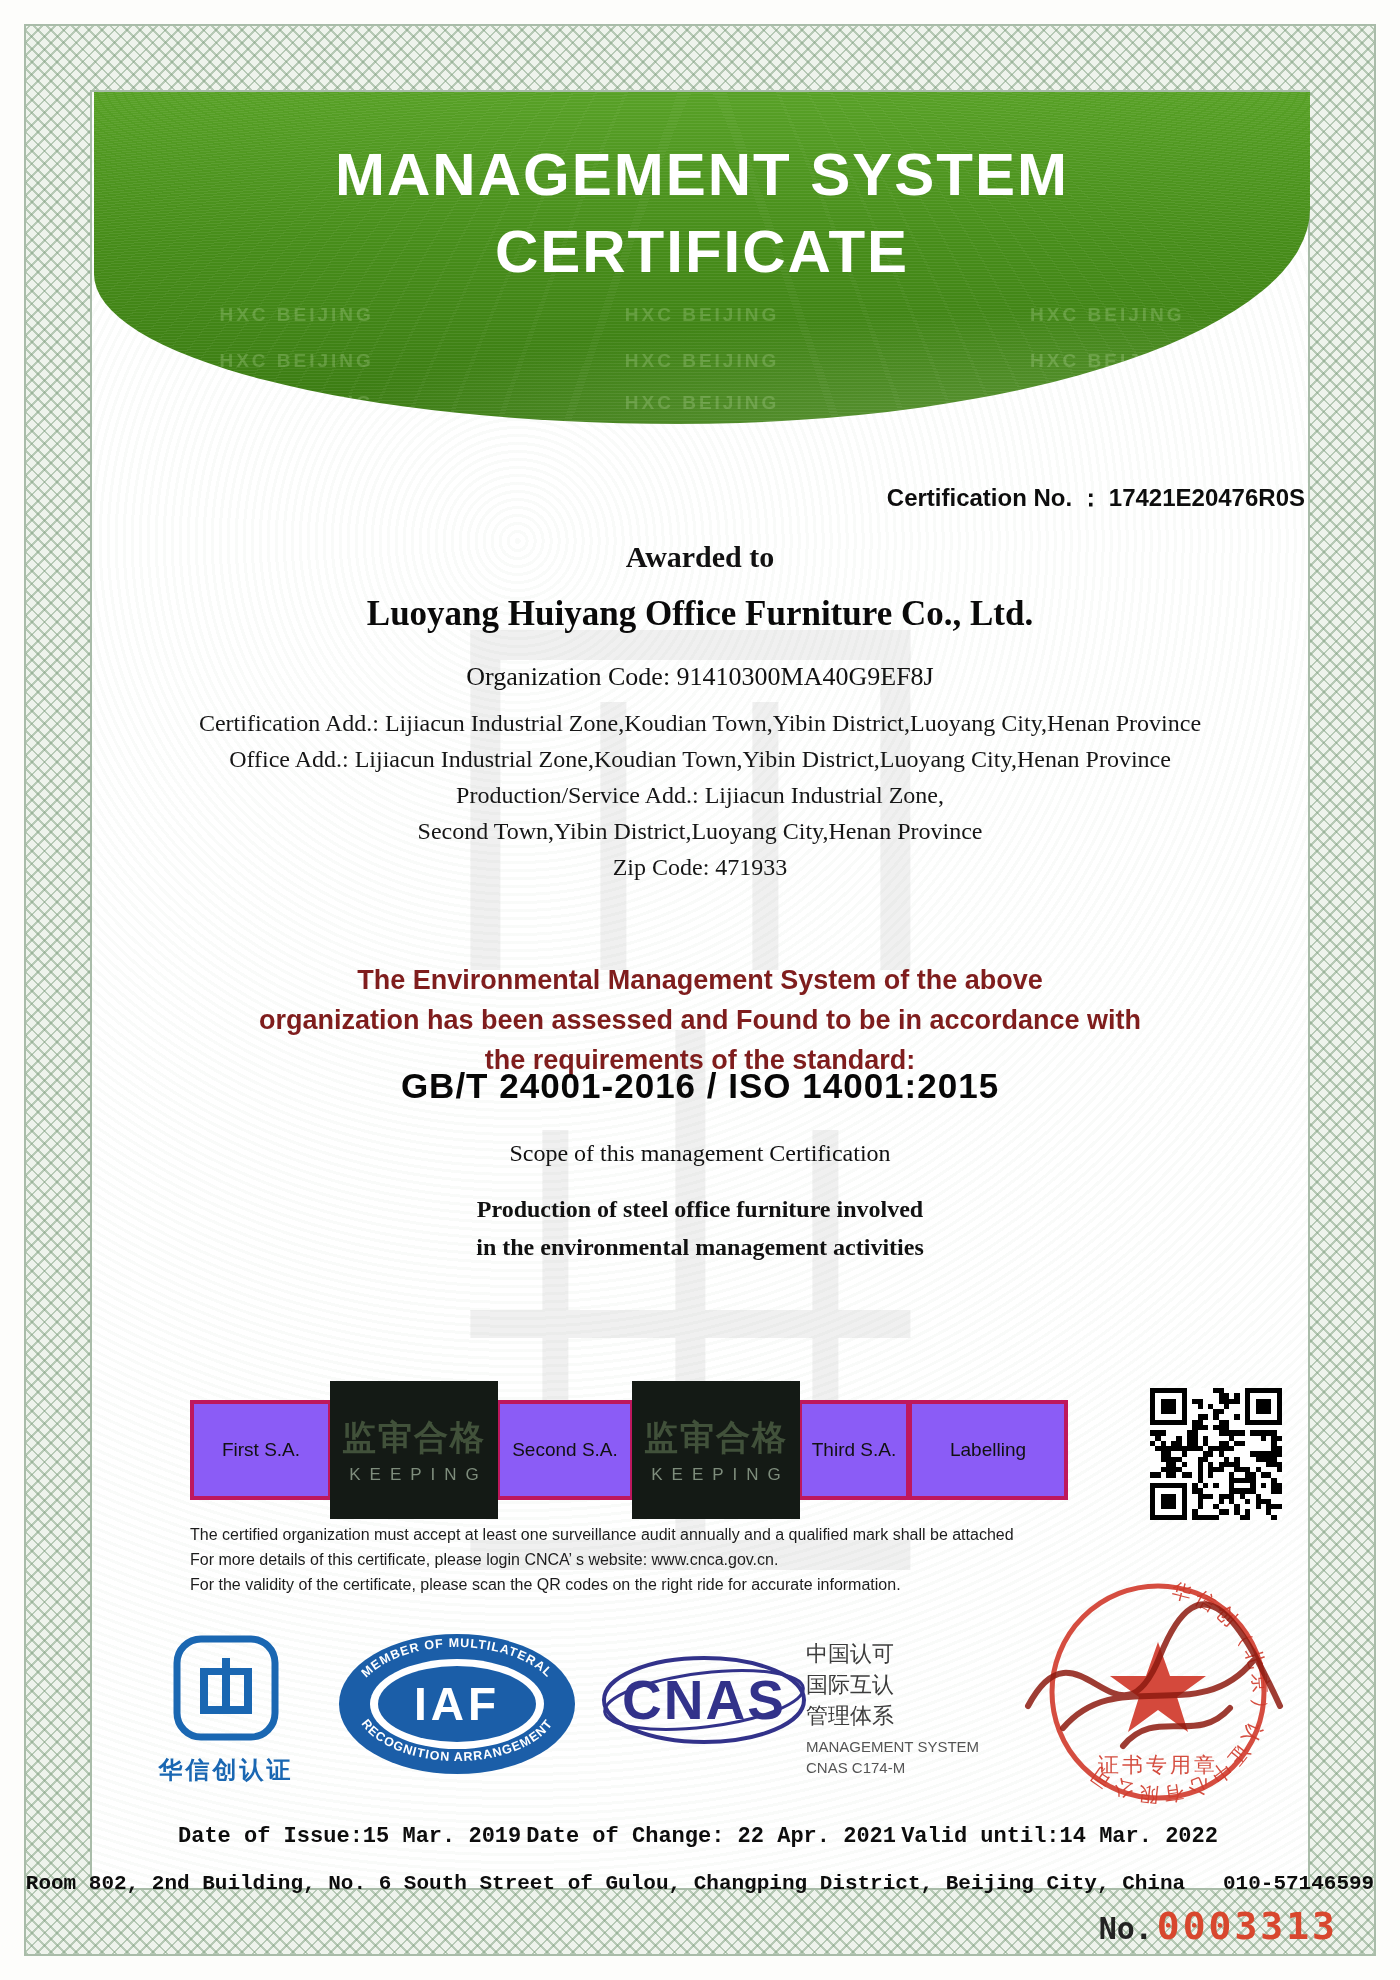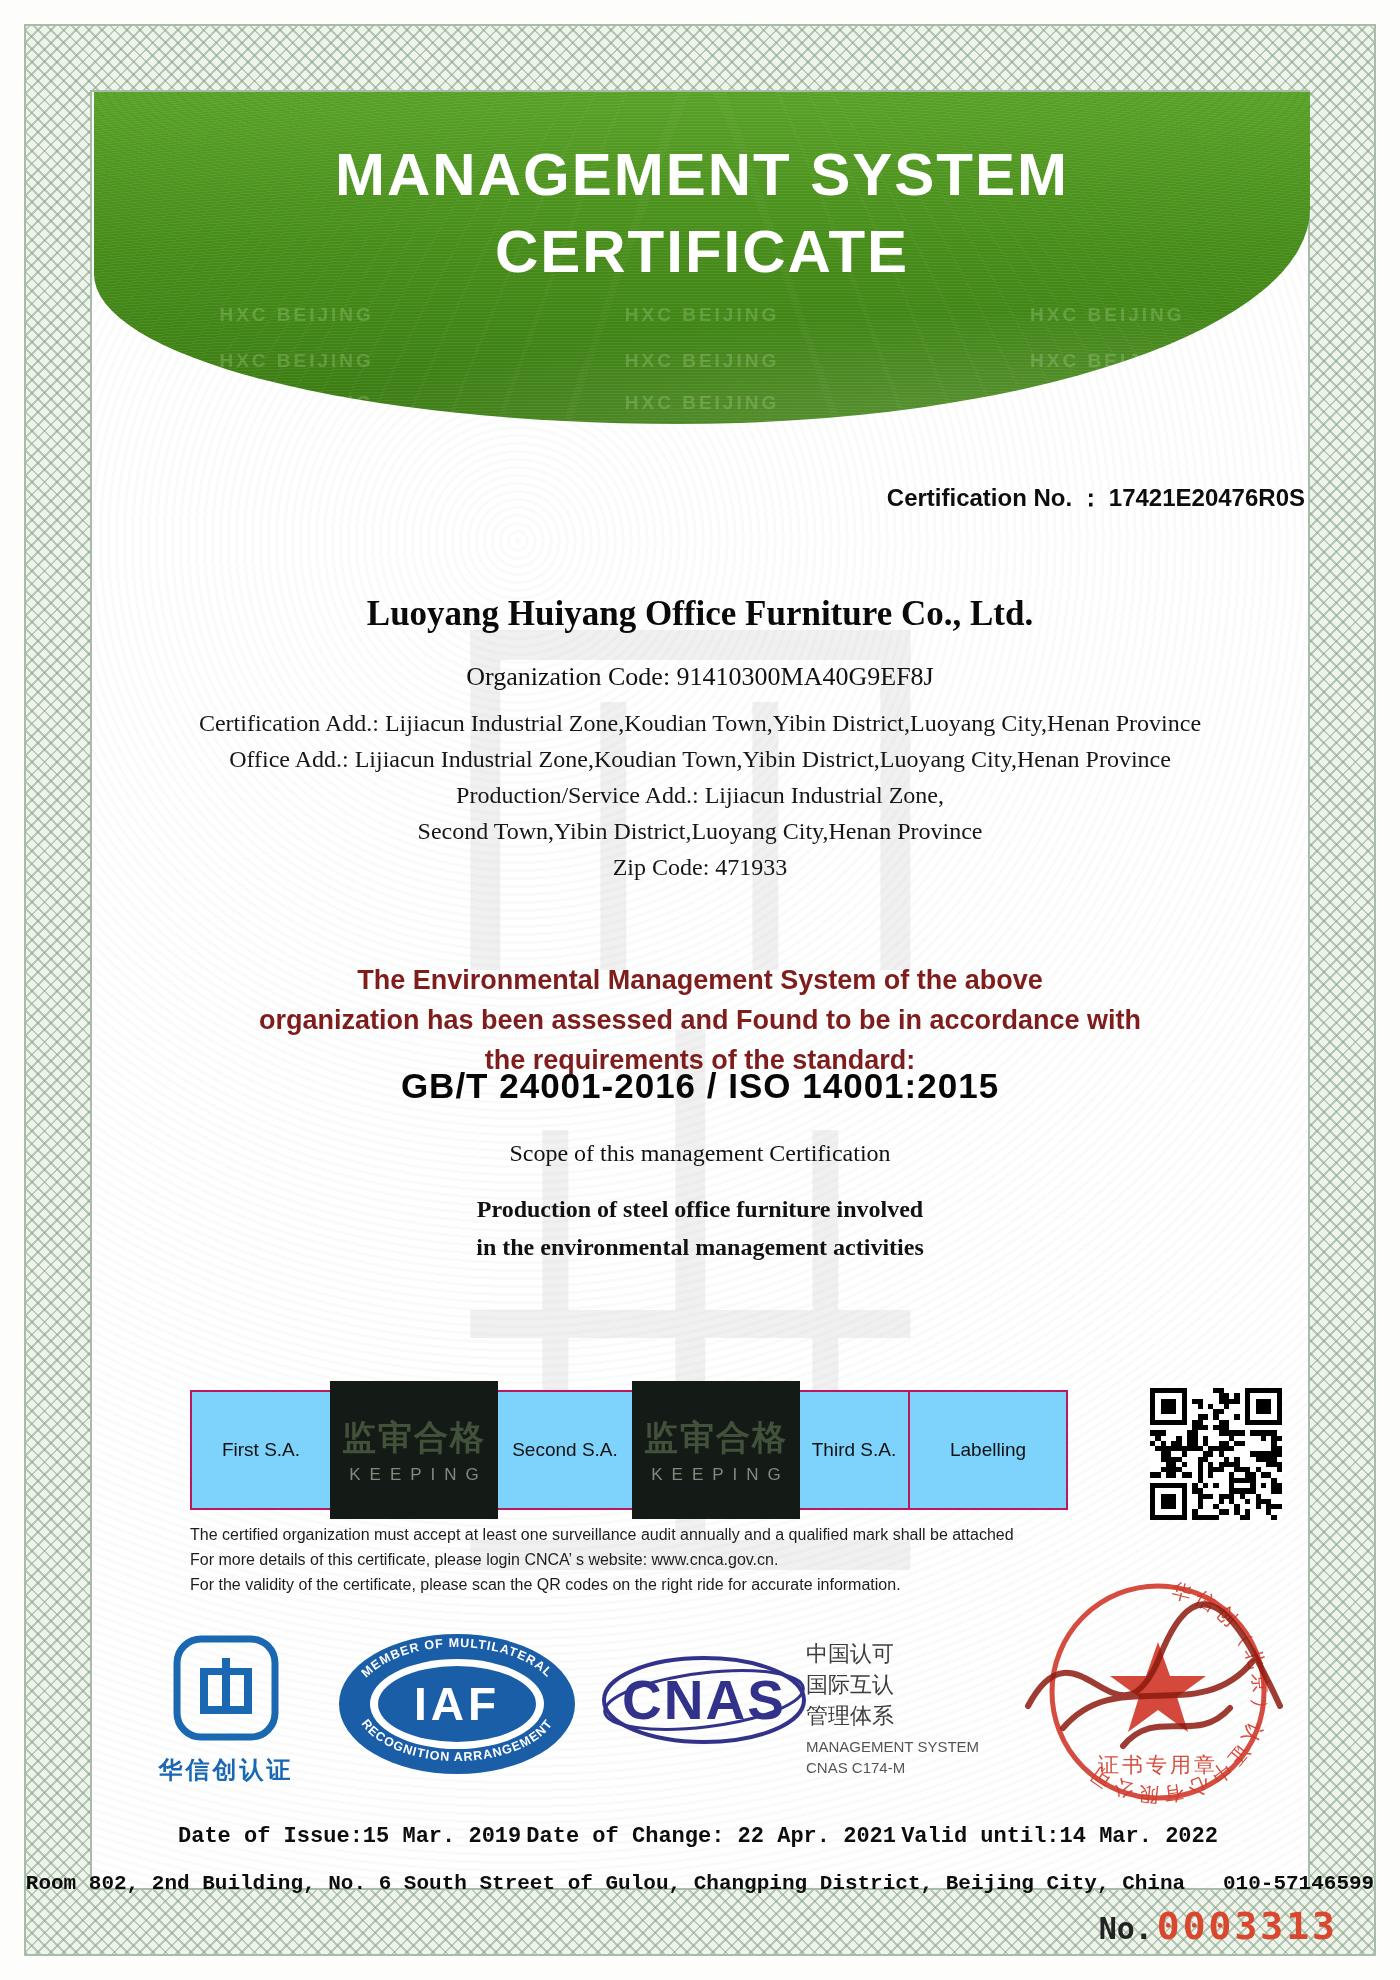--- a/index.html
+++ b/index.html
@@ -72,21 +72,21 @@
   .statement { top: 932px; font-size: 27px; font-weight: 700; line-height: 40px; color: #7f1d1d; margin-top: 28px; }
   .standard  { top: 1066px; font-size: 35px; font-weight: 700; letter-spacing: 1px; color: #070707; }
   .scope-head{ top: 1140px; font-size: 24px; }
   .scope-1   { top: 1196px; font-size: 24px; font-weight: 700; }
   .scope-2   { top: 1234px; font-size: 24px; font-weight: 700; }
 
   
   .audit-table { position: absolute; left: 190px; top: 1392px; height: 116px;
     display: flex; align-items: center; z-index: 2; }
   .cell {
-    height: 120px; background: #7dd3fc; border: 2px solid #be185d; margin-left: -2px;
+    height: 100px; background: #8b5cf6; border: 4px solid #be185d; margin-left: -2px;
     display: flex; align-items: center; justify-content: center; font-size: 19px; color: #111;
   }
   .cell:first-child { margin-left: 0; }
   .cell-w1 { width: 142px; } .cell-w2 { width: 138px; } .cell-w3 { width: 112px; } .cell-w4 { width: 160px; }
   .cell.stamp {
     width: 168px; height: 138px; z-index: 3; border: none; background: #141a15;
     flex-direction: column; gap: 4px;
   }
   .stamp-zh { font-size: 34px; font-weight: 700; letter-spacing: 2px; color: #41513a; }
   .stamp-en { font-size: 17px; letter-spacing: 9px; color: #7e8d7c; margin-right: -9px; }
@@ -158,20 +158,21 @@
         <span>HXC BEIJING</span>
     </div>
     <div class="banner-line">MANAGEMENT SYSTEM</div>
     <div class="banner-line">CERTIFICATE</div>
   </div>
 
   <div class="cert-no">
     <span>Certification No. ：</span><span>17421E20476R0S</span>
   </div>
 
+  <div class="center ser awarded">Awarded to</div>
   <div class="center ser company">Luoyang Huiyang Office Furniture Co., Ltd.</div>
   <div class="center ser org-code">Organization Code: 91410300MA40G9EF8J</div>
   <div class="center ser addr addr-reg">Certification Add.: Lijiacun Industrial Zone,Koudian Town,Yibin District,Luoyang City,Henan Province</div>
   <div class="center ser addr addr-off">Office Add.: Lijiacun Industrial Zone,Koudian Town,Yibin District,Luoyang City,Henan Province</div>
   <div class="center ser addr addr-p1">Production/Service Add.: Lijiacun Industrial Zone,</div>
   <div class="center ser addr addr-p2">Second Town,Yibin District,Luoyang City,Henan Province</div>
   <div class="center ser addr addr-zip">Zip Code: 471933</div>
 
   <div class="center statement">
     <div>The Environmental Management System of the above</div>

